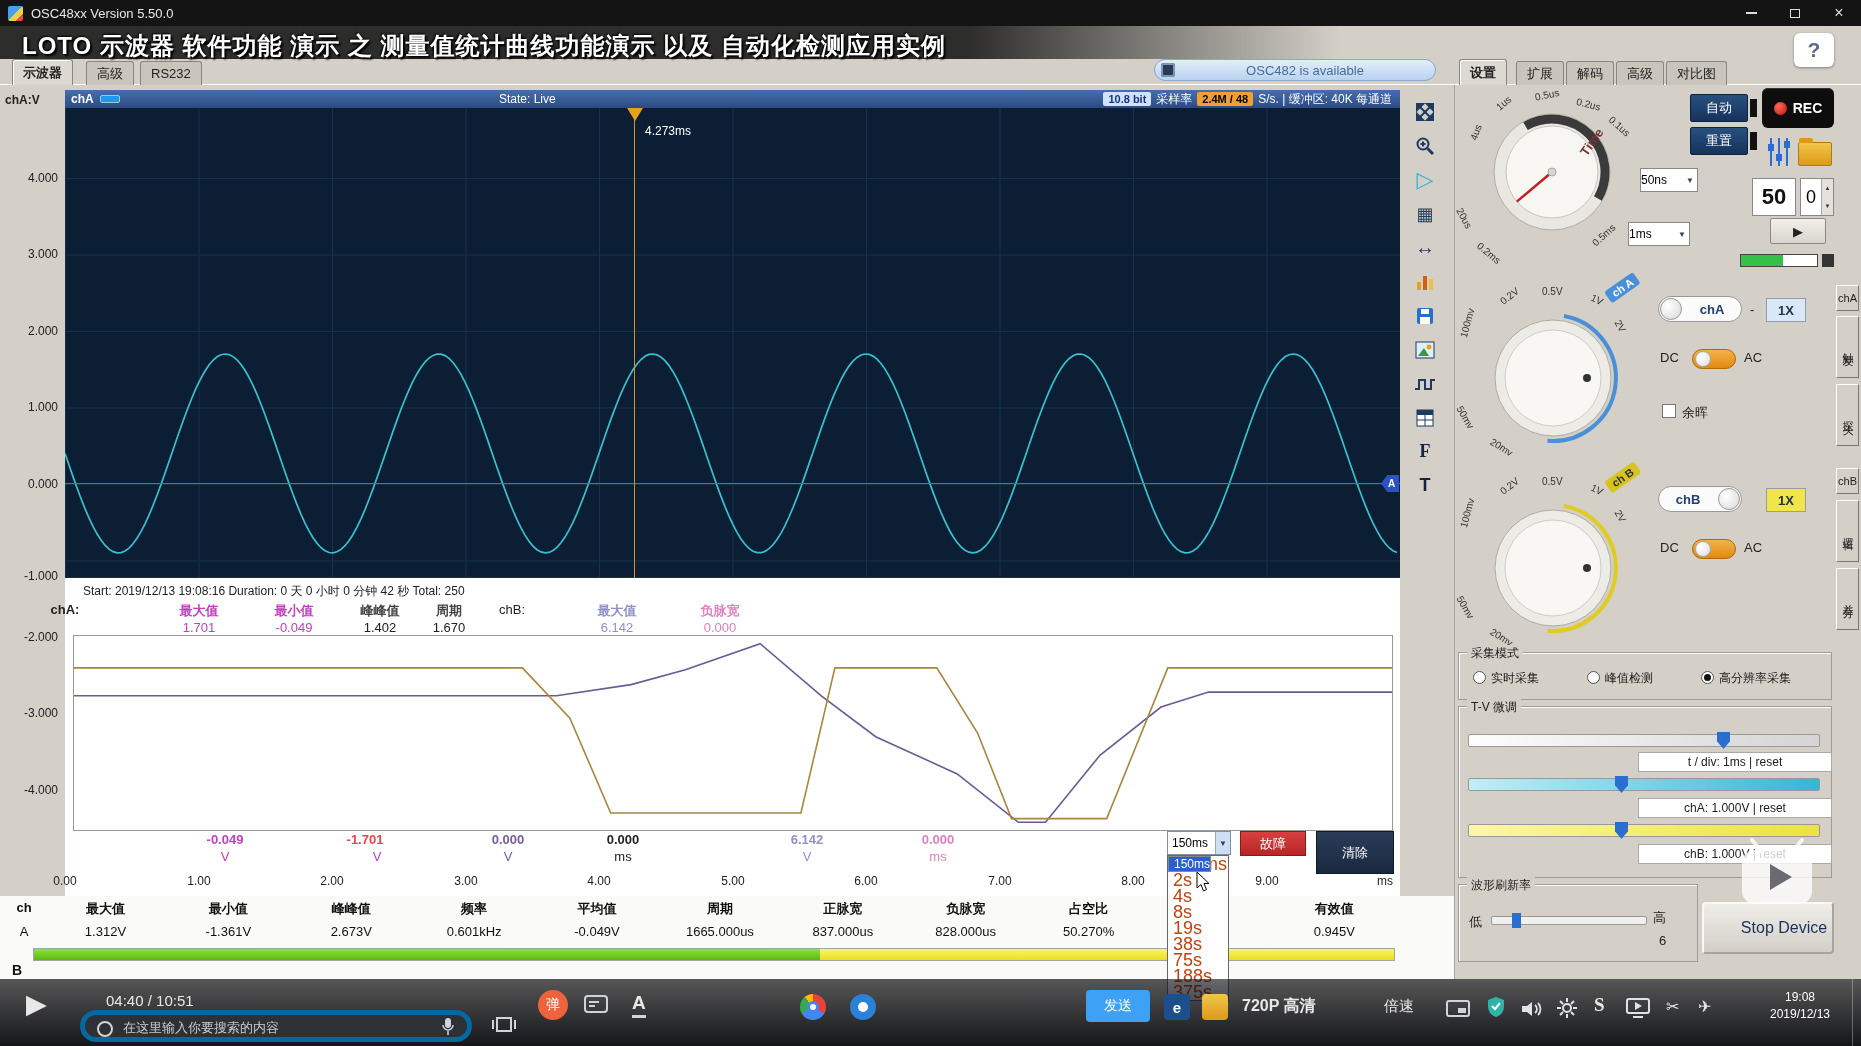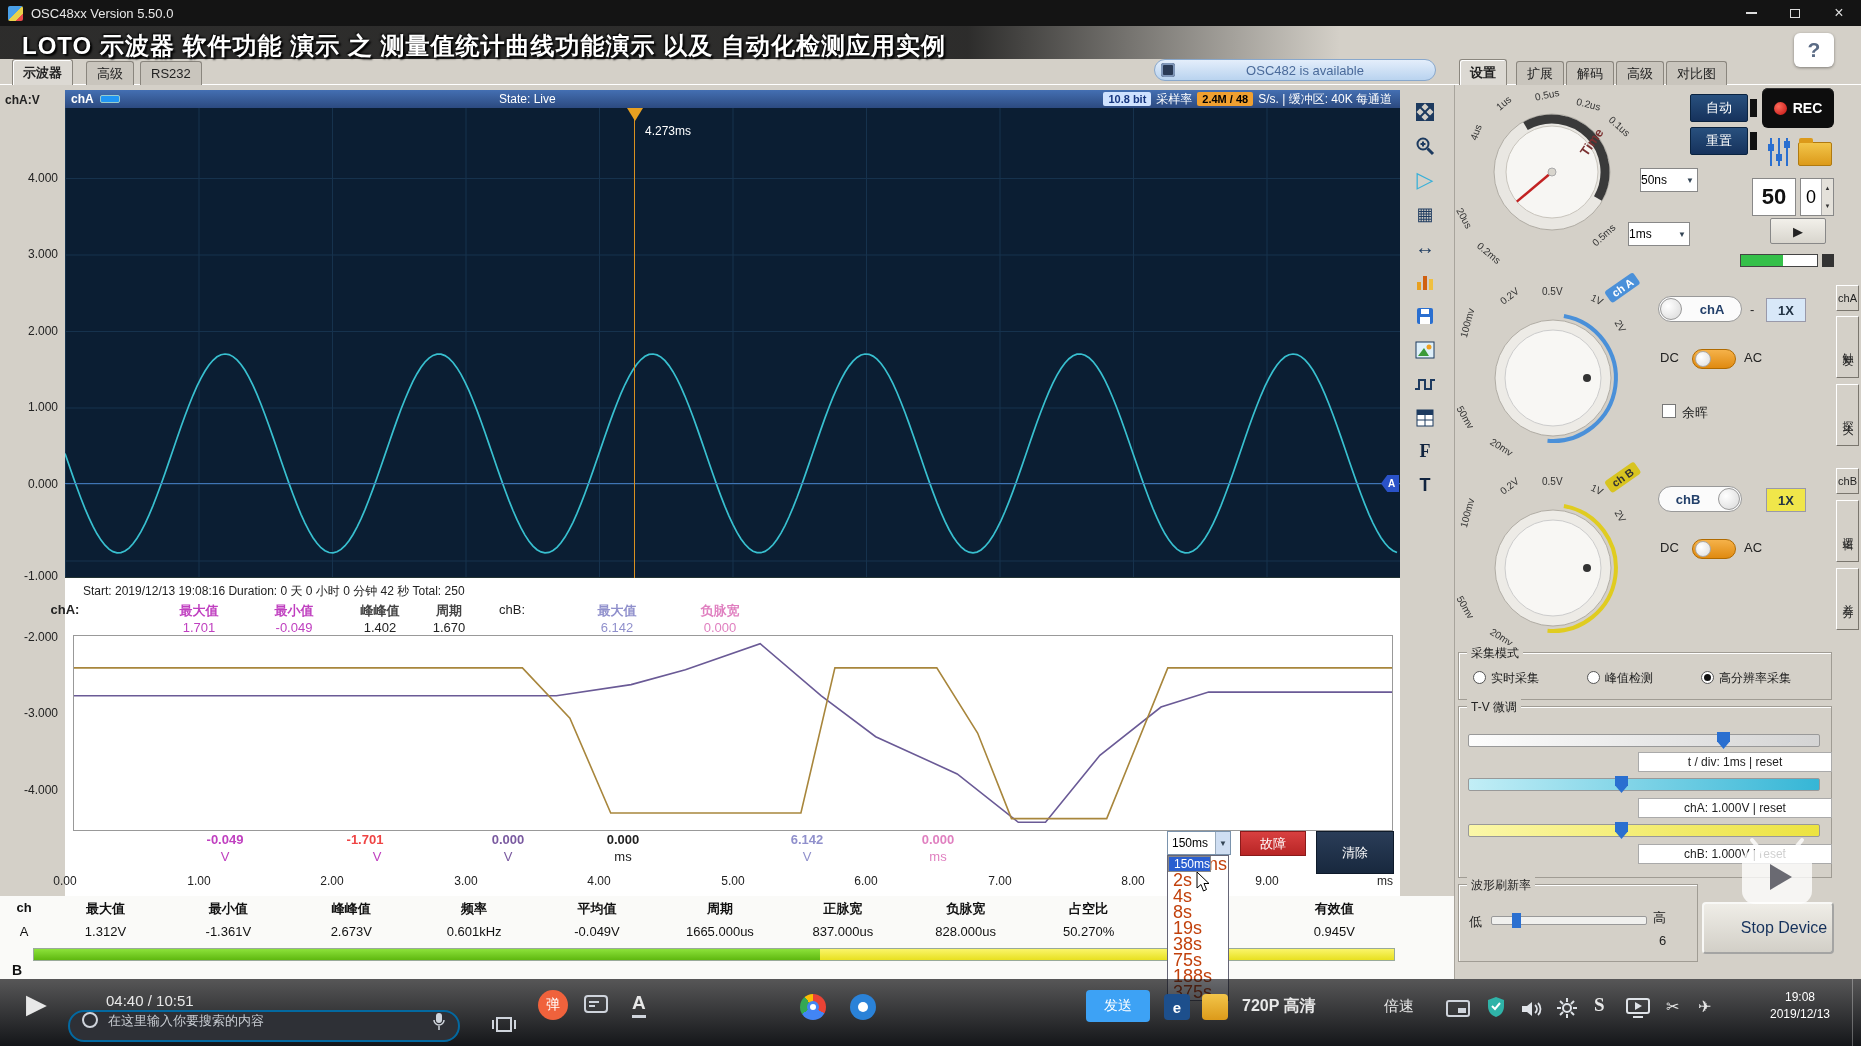--- a/index.html
+++ b/index.html
@@ -103,21 +103,21 @@
   .radio { position:absolute; width:13px; height:13px; border-radius:50%; background:#fff; border:1px solid #555; }
   .radio.on::after { content:""; position:absolute; left:2px; top:2px; width:7px; height:7px; border-radius:50%; background:#111; }
   .track { position:absolute; height:13px; border:1px solid #999; border-radius:2px; }
   .thumbd { position:absolute; top:-3px; width:13px; height:17px; background:#2a6fd0; clip-path:polygon(0 0,100% 0,100% 55%,50% 100%,0 55%); }
   .sliderlab { position:absolute; width:194px; height:20px; background:#fff; border:1px solid #aaa; font-size:12px; color:#222; display:flex; align-items:center; justify-content:center; }
   .stopbtn { position:absolute; left:1702px; top:902px; width:132px; height:52px; background:linear-gradient(#efede7,#d2cfc7); border:2px outset #f8f8f6; border-radius:4px; color:#16325c; font-size:16px; display:flex; align-items:center; justify-content:center; }
   .tvlogo { position:absolute; left:1734px; top:836px; z-index:45; }
   
   .bottombar { position:absolute; left:0; top:979px; width:1861px; height:67px; background:linear-gradient(rgba(10,12,18,.62), rgba(8,10,14,.94)); z-index:40; }
   .bbi { position:absolute; z-index:41; color:#e8e8e8; }
-  .searchbox { position:absolute; left:68px; top:1010px; width:392px; height:32px; background:#2e3036; border:2px solid #0369a1; border-radius:16px; z-index:41; display:flex; align-items:flex-start; }
+  .searchbox { position:absolute; left:80px; top:1010px; width:392px; height:32px; background:#2e3036; border:5px solid #0369a1; border-radius:16px; z-index:41; display:flex; align-items:flex-end; }
   .ringicon { width:16px; height:16px; border:2px solid #cfd4dc; border-radius:50%; margin:0 10px 0 12px; }
   .searchtxt { flex:1; font-size:13px; color:#c8cc d2; color:#c8ccd2; }
   .danmaku { position:absolute; left:666px; top:988px; width:410px; height:36px; background:rgba(255,255,255,.14); border:1px solid rgba(255,255,255,.22); border-radius:4px; z-index:42; display:flex; align-items:center; color:#b8bcc4; font-size:13px; }
   .sendbtn { position:absolute; left:1086px; top:990px; width:64px; height:32px; background:#3da2f5; border-radius:4px; color:#fff; font-size:14px; display:flex; align-items:center; justify-content:center; z-index:42; }
   .dbadge { position:absolute; left:538px; top:990px; width:30px; height:30px; border-radius:50%; background:#f0623c; color:#fff; font-size:14px; display:flex; align-items:center; justify-content:center; z-index:41; }
   .clock { position:absolute; left:1756px; top:989px; width:88px; text-align:center; color:#fff; font-size:12px; line-height:17px; z-index:41; }
   .sliver { position:absolute; left:1852px; top:979px; width:9px; height:67px; border-left:1px solid rgba(255,255,255,.3); z-index:41; }
   .appsq { position:absolute; width:26px; height:26px; border-radius:4px; z-index:41; }
   .cursor-svg { position:absolute; left:1196px; top:872px; z-index:6; }
   .rot { transform-origin:left top; display:inline-block; }

